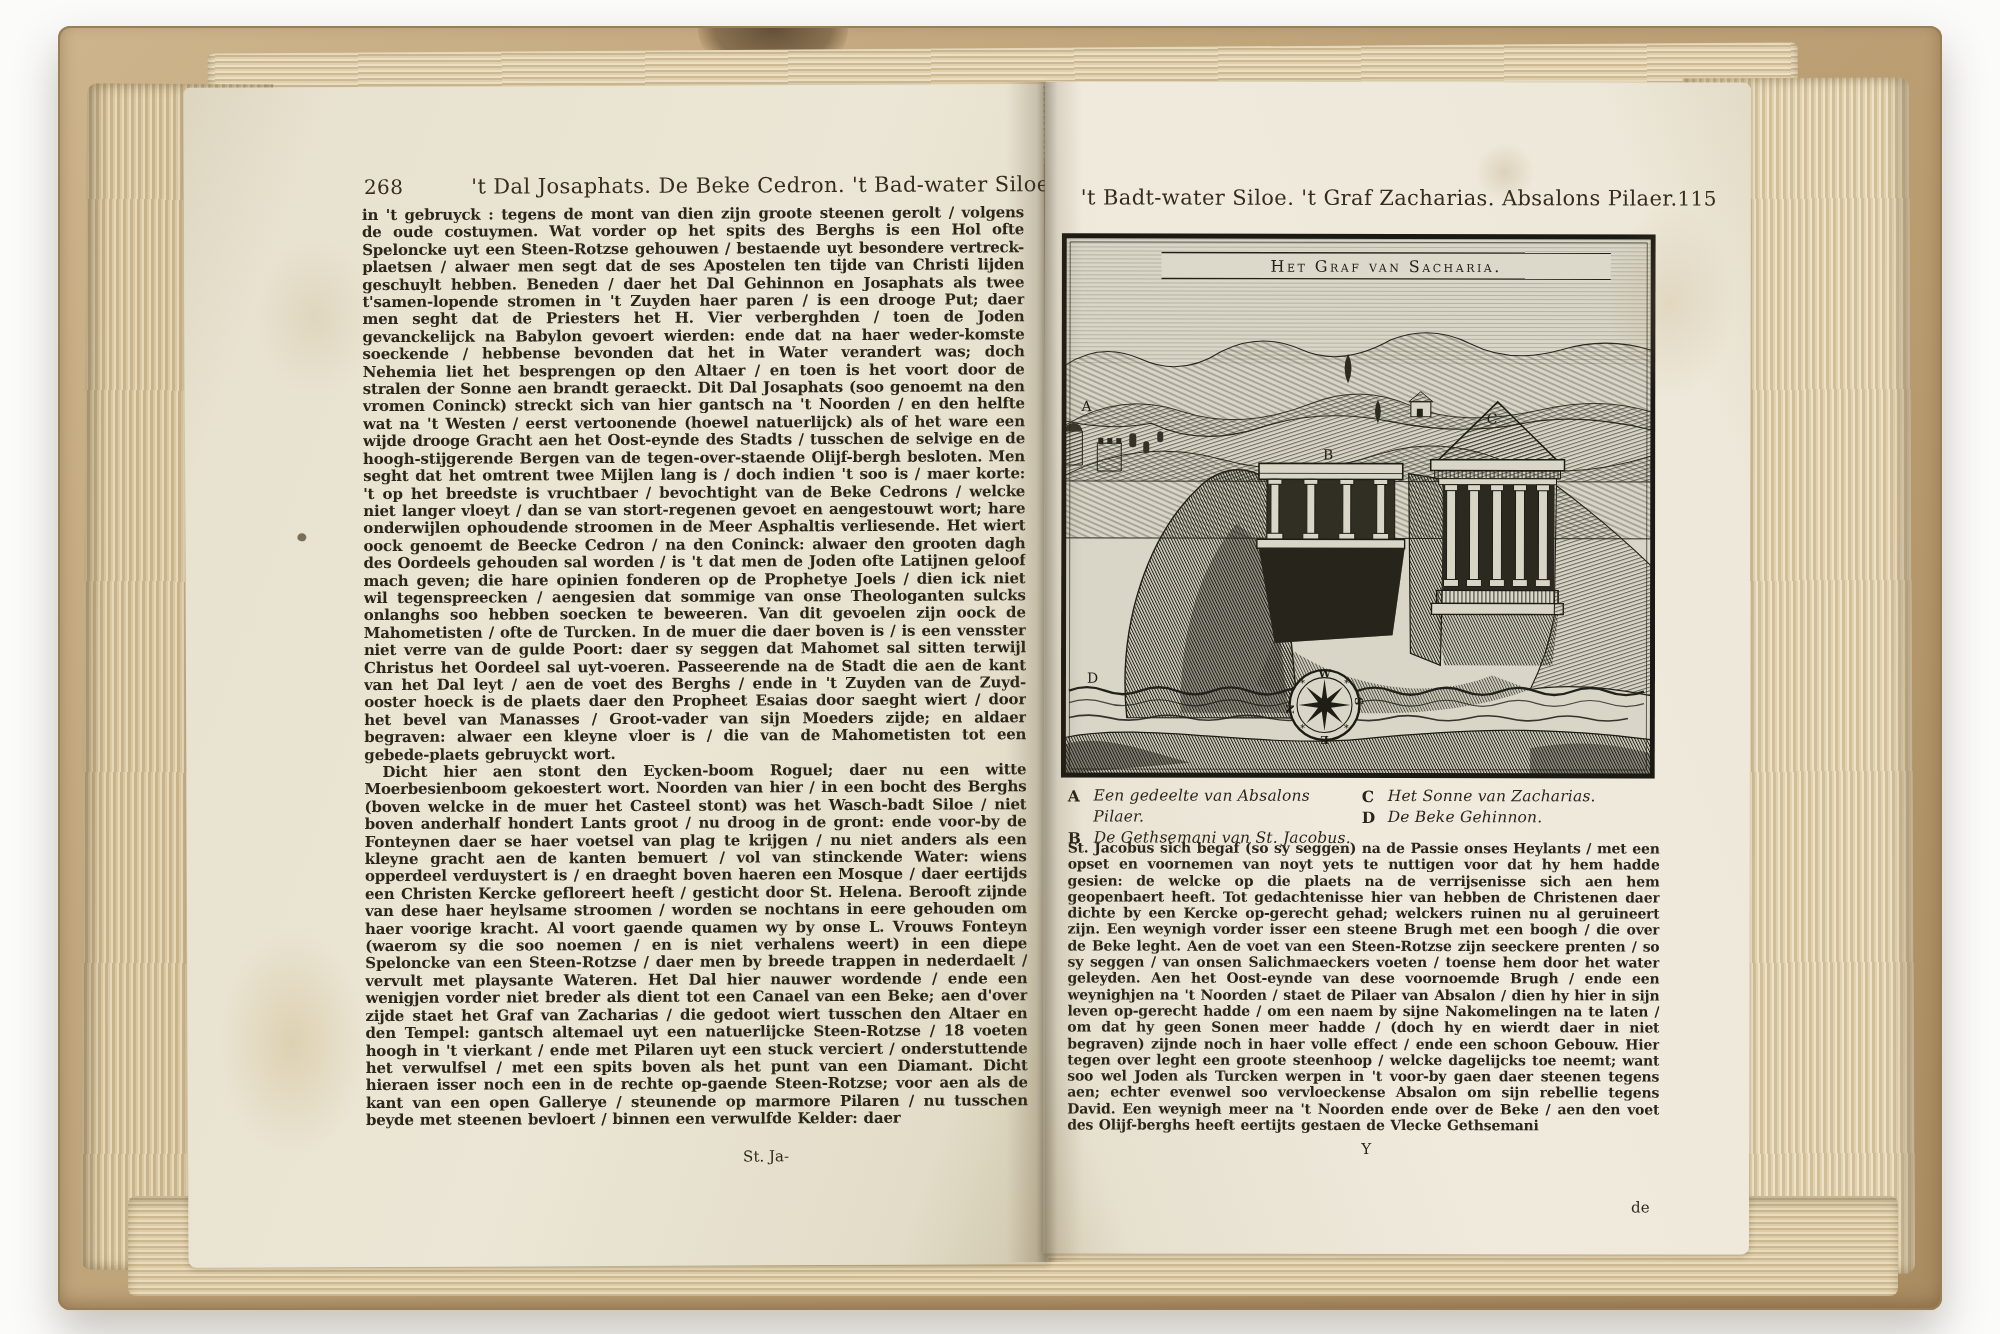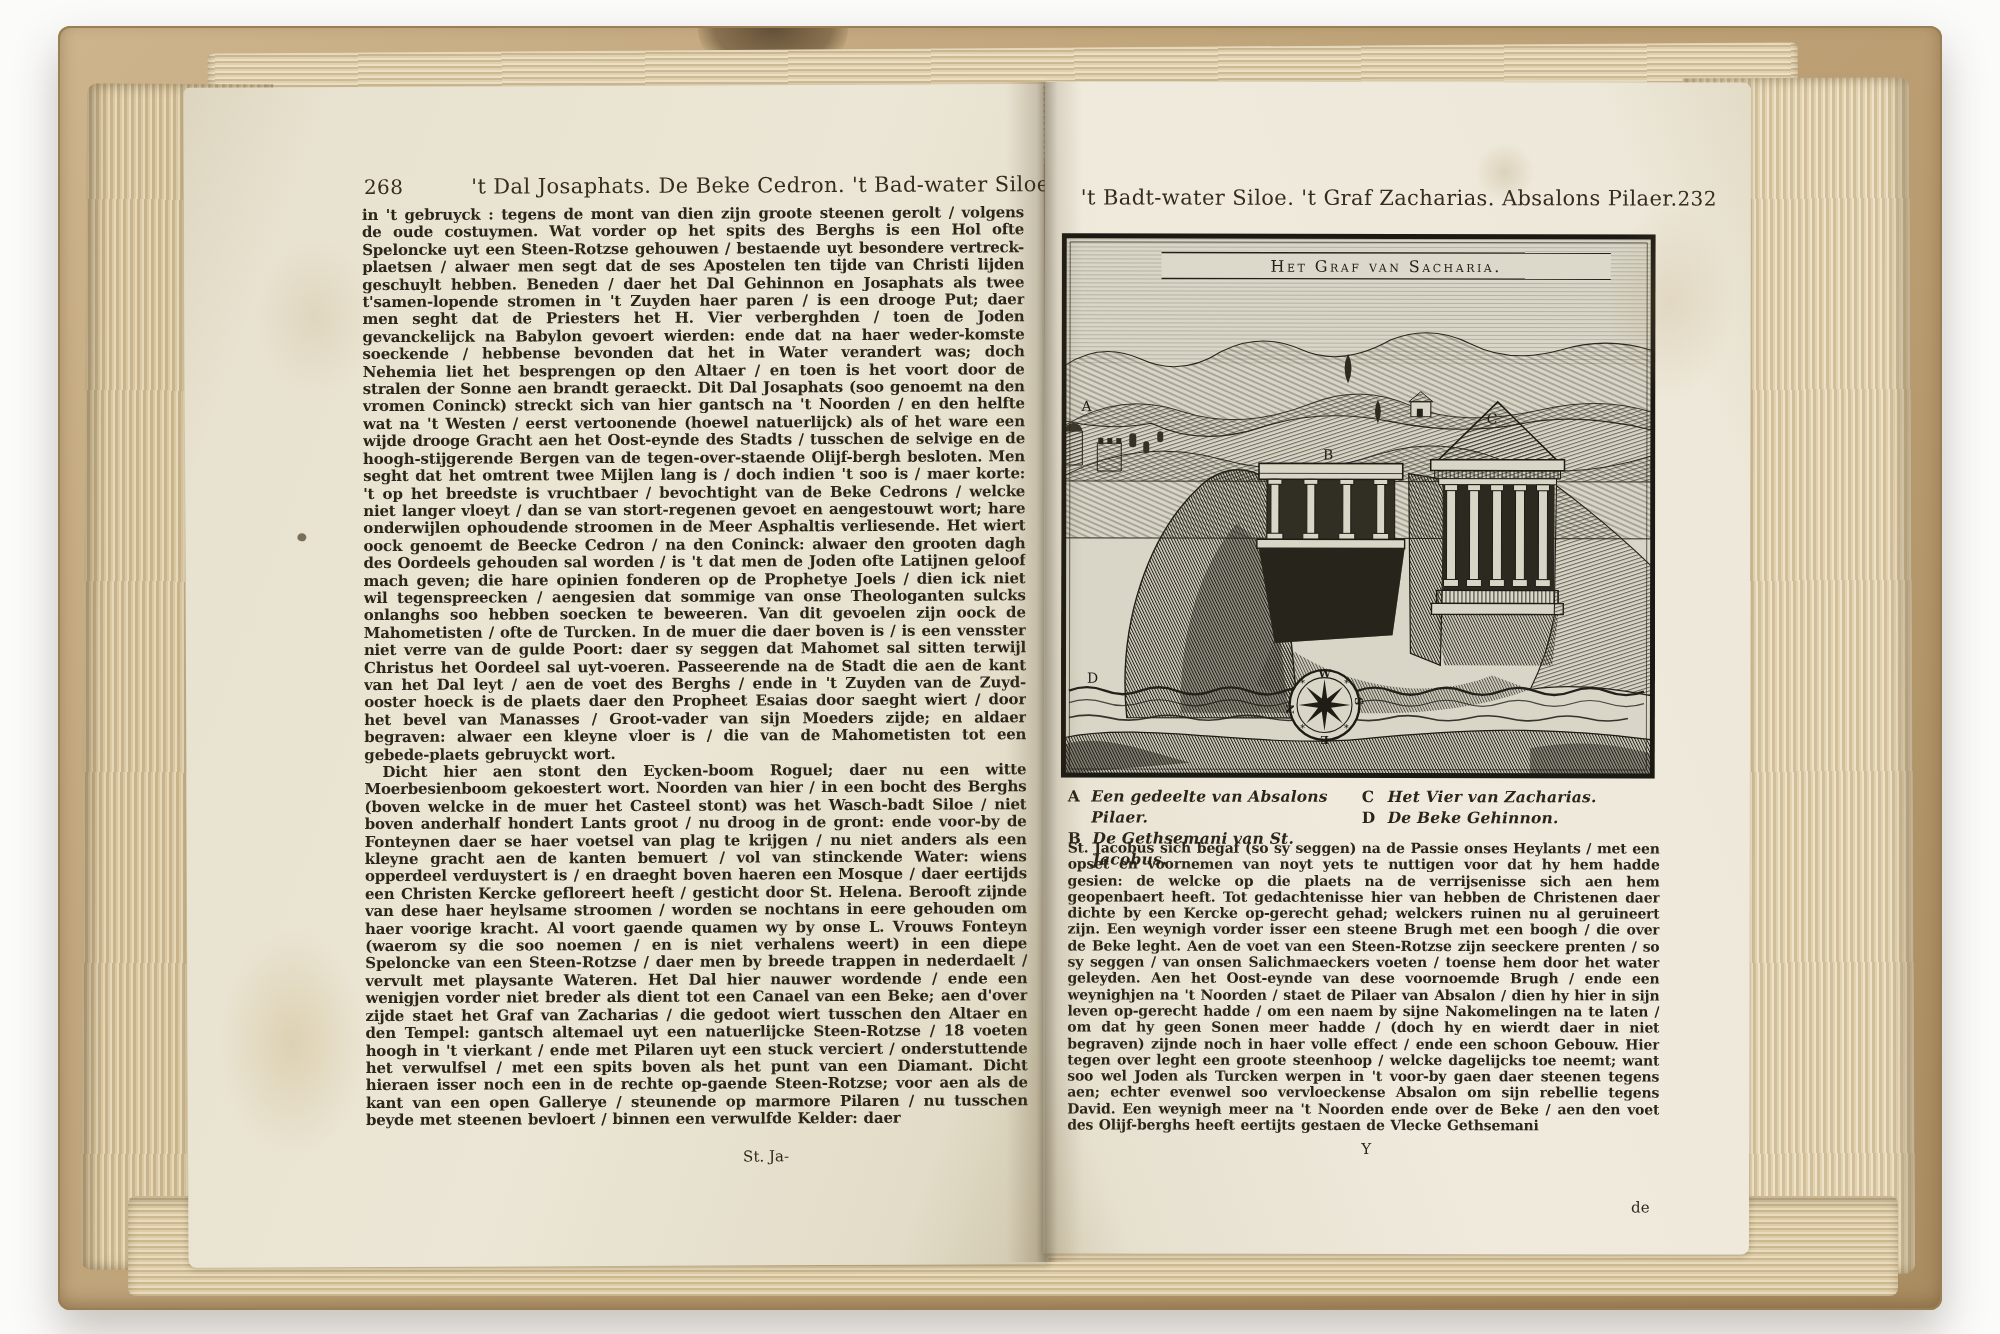--- a/index.html
+++ b/index.html
@@ -37,21 +37,21 @@
   .pagenum{font-size:20px;}
   .blackletter{color:#2b261a;font-weight:bold;text-align:justify;
          font-size:15px;line-height:17.4px;letter-spacing:-.2px;word-spacing:1px;}
   .blackletter p{margin:0;}
   .blackletter p + p{text-indent:18px;}
   .catchword{position:absolute;color:#2b261a;font-weight:normal;font-size:15px;}
   .legend{position:absolute;display:flex;color:#2a251a;font-size:15.5px;line-height:21px;}
   .legend .col{width:50%;}
   .legend .row{display:flex;}
   .legend .key{width:26px;font-weight:bold;}
-  .legend .txt{font-style:italic;font-weight:bold;letter-spacing:.2px;}
+  .legend .txt{font-style:italic;font-weight:normal;letter-spacing:.2px;}
   
   .engraving{position:absolute;left:17px;top:150px;width:594px;height:548px;}
   .engraving svg{display:block;}
 </style>
 </head>
 <body>
 
 <div class="photo">
   <div class="book">
     <div class="cover"></div>
@@ -72,21 +72,21 @@
       </div>
       <div class="catchword" style="left:555px;top:1062px;">St. Ja-</div>
       <div class="stain" style="left:112px;top:446px;width:9px;height:8px;background:#5d513a;opacity:.8;"></div>
       <div class="stain" style="left:30px;top:840px;width:150px;height:230px;background:radial-gradient(ellipse,rgba(190,160,95,.28),rgba(190,160,95,0) 70%);"></div>
       <div class="stain" style="left:70px;top:150px;width:120px;height:160px;background:radial-gradient(ellipse,rgba(185,160,110,.18),rgba(185,160,110,0) 70%);"></div>
     </div>
 
     <div class="page page-right">
       <div class="runhead" style="left:36px;top:104px;width:592px;justify-content:space-between;">
         <span>'t Badt-water Siloe.  't Graf Zacharias.  Absalons Pilaer.</span>
-        <span class="pagenum">232</span>
+        <span class="pagenum">115</span>
       </div>
 
       <div class="engraving">
         <svg width="594" height="548" viewBox="0 0 595 545">
           <defs>
             <pattern id="pSky" width="8" height="4" patternUnits="userSpaceOnUse">
               <line x1="0" y1="1.5" x2="8" y2="1.5" stroke="#56503e" stroke-width="0.55"></line>
             </pattern>
             <pattern id="pHillL" width="8" height="5" patternUnits="userSpaceOnUse" patternTransform="rotate(24)">
               <line x1="0" y1="2" x2="8" y2="2" stroke="#39342а" stroke-width="0.6"></line>
@@ -248,21 +248,21 @@
             <span class="txt">Een gedeelte van Absalons Pilaer.</span>
           </div>
           <div class="row">
             <span class="key">B</span>
             <span class="txt">De Gethsemani van St. Jacobus.</span>
           </div>
         </div>
         <div class="col">
           <div class="row">
             <span class="key">C</span>
-            <span class="txt">Het Vier van Zacharias.</span>
+            <span class="txt">Het Sonne van Zacharias.</span>
           </div>
           <div class="row">
             <span class="key">D</span>
             <span class="txt">De Beke Gehinnon.</span>
           </div>
         </div>
       </div>
 
       <div class="blackletter" style="position:absolute;left:24px;top:758px;width:592px;height:300px;overflow:hidden;font-size:14px;line-height:16.3px;">
         <p>St. Jacobus sich begaf (so sy seggen) na de Passie onses Heylants / met een opset en voornemen van noyt yets te nuttigen voor dat hy hem hadde gesien: de welcke op die plaets na de verrijsenisse sich aen hem geopenbaert heeft. Tot gedachtenisse hier van hebben de Christenen daer dichte by een Kercke op-gerecht gehad; welckers ruinen nu al geruineert zijn. Een weynigh vorder isser een steene Brugh met een boogh / die over de Beke leght. Aen de voet van een Steen-Rotzse zijn seeckere prenten / so sy seggen / van onsen Salichmaeckers voeten / toense hem door het water geleyden. Aen het Oost-eynde van dese voornoemde Brugh / ende een weynighjen na 't Noorden / staet de Pilaer van Absalon / dien hy hier in sijn leven op-gerecht hadde / om een naem by sijne Nakomelingen na te laten / om dat hy geen Sonen meer hadde / (doch hy en wierdt daer in niet begraven) zijnde noch in haer volle effect / ende een schoon Gebouw. Hier tegen over leght een groote steenhoop / welcke dagelijcks toe neemt; want soo wel Joden als Turcken werpen in 't voor-by gaen daer steenen tegens aen; echter evenwel soo vervloeckense Absalon om sijn rebellie tegens David. Een weynigh meer na 't Noorden ende over de Beke / aen den voet des Olijf-berghs heeft eertijts gestaen de Vlecke Gethsemani</p>

